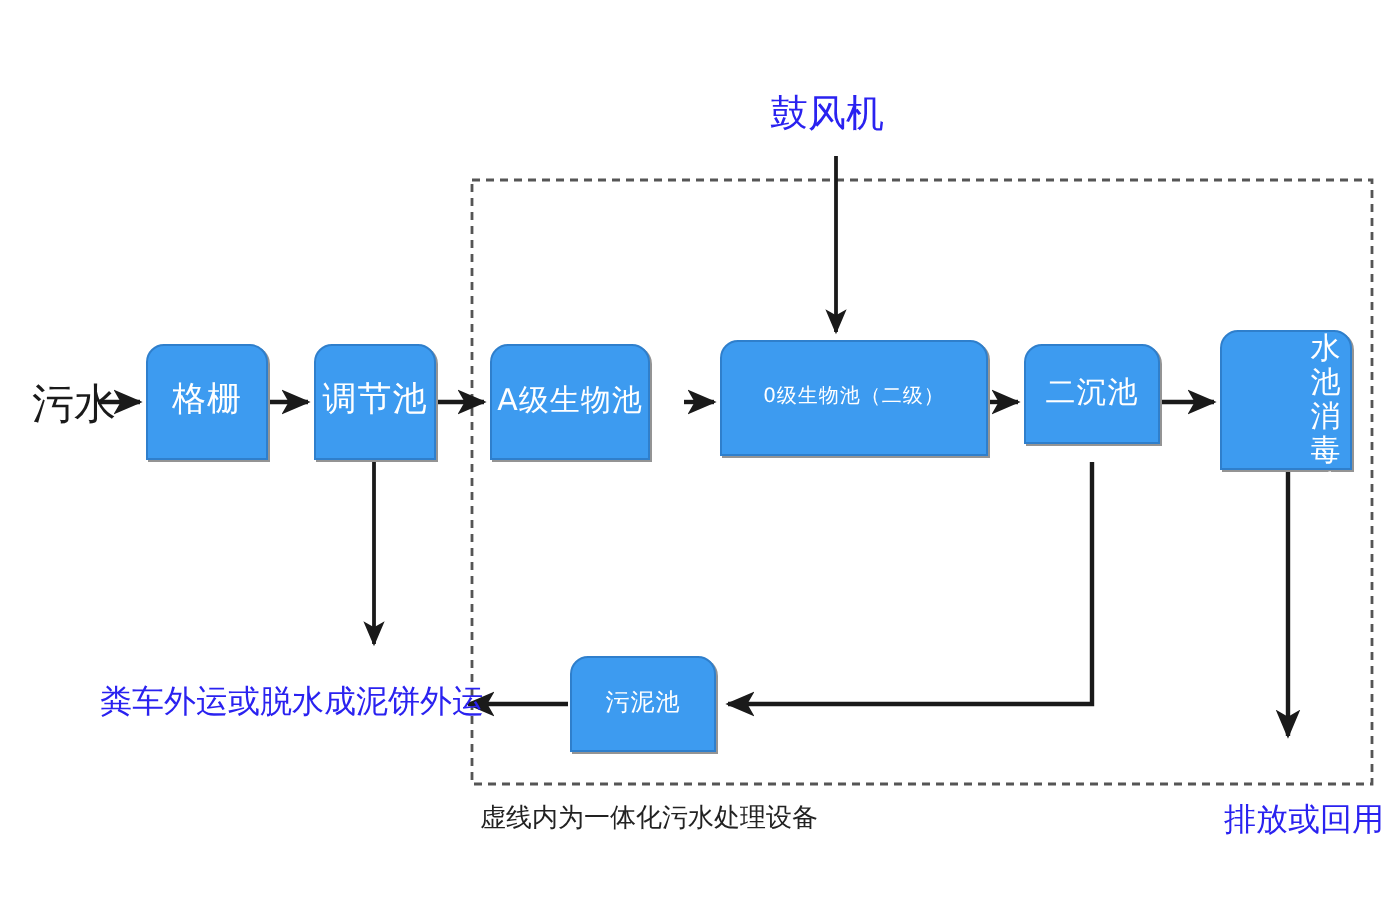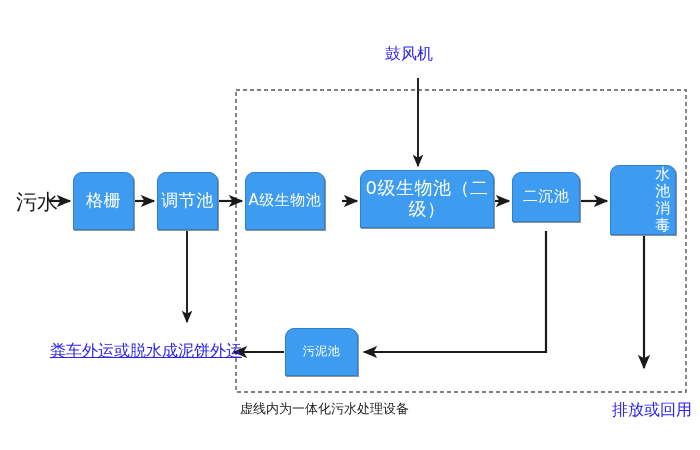--- a/index.html
+++ b/index.html
@@ -94,40 +94,40 @@
   </div>
 
   <div class="node" style="left:157px; top:172px; width:61px; height:58px; font-size:17px;">
     <span class="node-label">调节池</span>
   </div>
 
   <div class="node" style="left:245px; top:172px; width:80px; height:58px; font-size:15px;">
     <span class="node-label">A级生物池</span>
   </div>
 
-  <div class="node" style="left:360px; top:170px; width:134px; height:58px; font-size:18px;">
+  <div class="node" style="left:360px; top:170px; width:134px; height:58px; font-size:10px;">
     <span class="node-label">0级生物池（二级）</span>
   </div>
 
   <div class="node" style="left:512px; top:172px; width:68px; height:50px; font-size:15px;">
     <span class="node-label">二沉池</span>
   </div>
 
   <div class="node" style="left:610px; top:165px; width:66px; height:70px; font-size:15px;padding-left:40px;">
     <span class="node-label">清水池
 消毒池</span>
   </div>
 
   <div class="node" style="left:285px; top:328px; width:73px; height:48px; font-size:12px;">
     <span class="node-label">污泥池</span>
   </div>
 
   <div class="txt txt-black" style="left:16px; top:188px; font-size:21px;">污水</div>
 
-  <div class="txt txt-blue" style="left:385px; top:44px; font-size:16px;">鼓风机</div>
+  <div class="txt txt-blue" style="left:385px; top:44px; font-size:19px;">鼓风机</div>
 
-  <div class="txt txt-blue" style="left:50px; top:341px; font-size:16px;text-decoration:underline;">粪车外运或脱水成泥饼外运</div>
+  <div class="txt txt-blue" style="left:50px; top:341px; font-size:16px;">粪车外运或脱水成泥饼外运</div>
 
   <div class="txt txt-blue" style="left:612px; top:400px; font-size:16px;">排放或回用</div>
 
   <div class="txt caption" style="left:240px; top:400px; font-size:13px;">虚线内为一体化污水处理设备</div>
 
 </div>
 
 </body></html>

